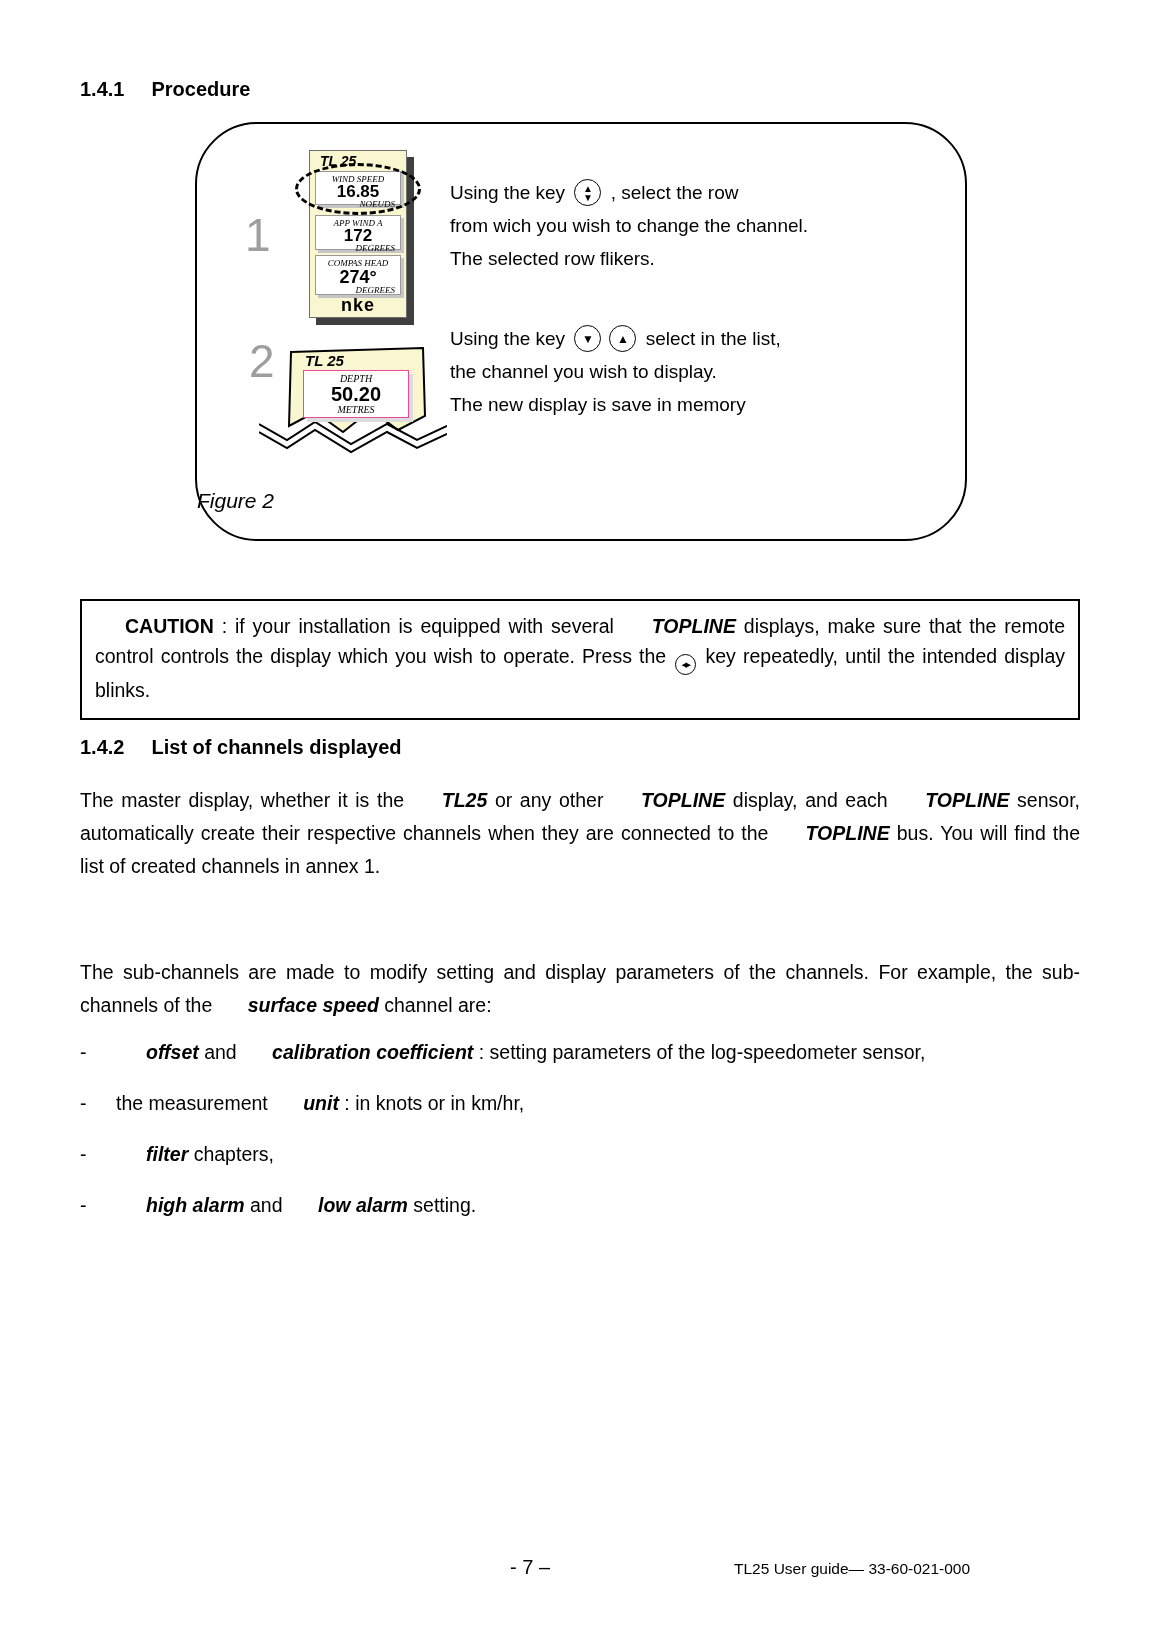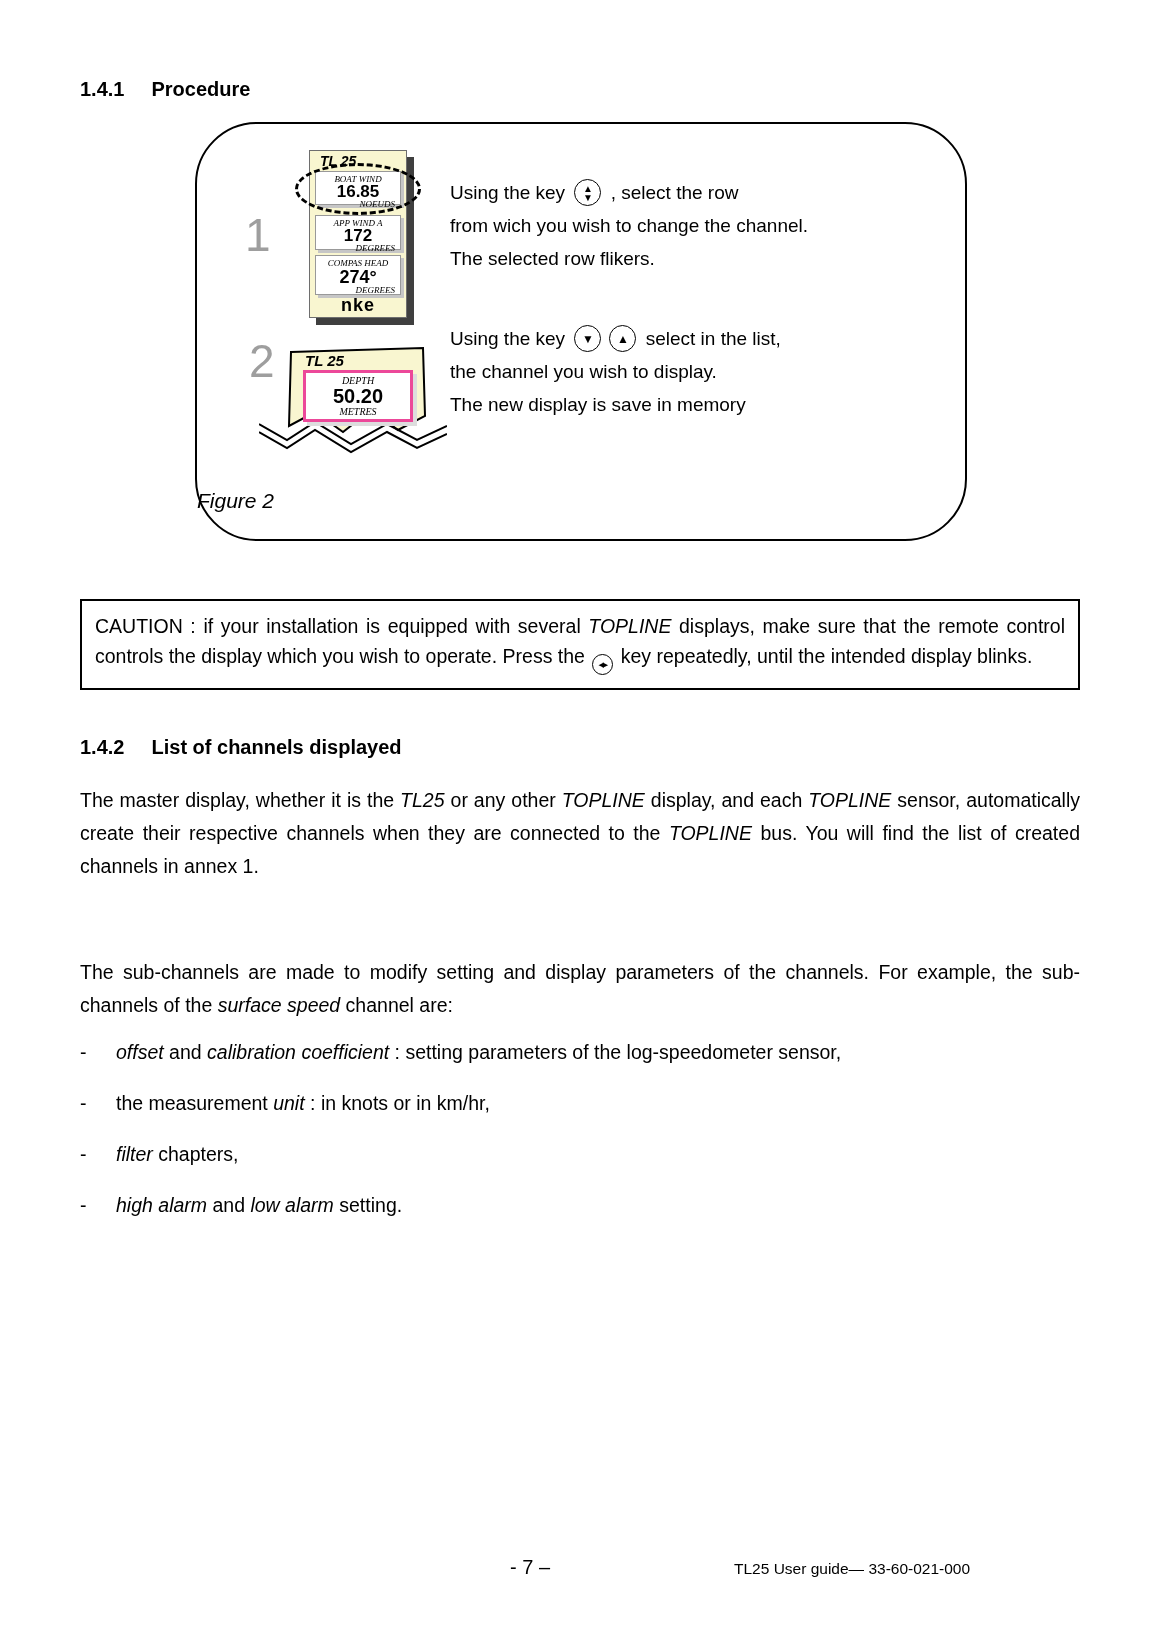--- a/index.html
+++ b/index.html
@@ -37,21 +37,21 @@
   .dr3 .dr-value{font-size:18px;line-height:18px;}
   .dr-unit{font-family:"Liberation Serif",serif;font-style:italic;font-size:9px;line-height:9px;text-align:right;padding-right:5px;}
   .d-brand{position:absolute;bottom:1px;left:0;width:100%;text-align:center;font-weight:bold;font-size:18px;letter-spacing:1px;}
   .sel-ellipse{position:absolute;left:-15px;top:12px;width:120px;height:46px;
       border:3px dashed #000;border-radius:50%;}
   
   .display2{position:absolute;left:62px;top:220px;width:188px;height:114px;}
   .display2 svg{position:absolute;left:0;top:0;}
   .d2-title{position:absolute;left:46px;top:8px;font-size:15px;font-weight:bold;font-style:italic;}
   .d2-row{position:absolute;left:44px;top:26px;width:104px;height:46px;background:#fff;
-      border:3px solid #ec4899;box-shadow:4px 4px 0 #ddd;text-align:center;}
+      border:1px solid #ec4899;box-shadow:4px 4px 0 #ddd;text-align:center;}
   .d2-label{font-family:"Liberation Serif",serif;font-style:italic;font-size:10px;line-height:12px;margin-top:2px;}
   .d2-value{font-weight:bold;font-size:20px;line-height:19px;}
   .d2-unit{font-family:"Liberation Serif",serif;font-style:italic;font-size:10px;line-height:11px;}
   
   .step-text{position:absolute;left:253px;}
   .step-line{height:33px;display:flex;align-items:center;font-size:19px;}
   .step-line span{white-space:pre;}
   .fig-caption{position:absolute;bottom:26px;left:0;width:100%;text-align:left;
       font-style:italic;font-size:21px;}
 
@@ -71,21 +71,21 @@
   .caution-box{position:absolute;left:80px;top:599px;width:1000px;box-sizing:border-box;
       border:2px solid #000;padding:10px 13px 13px 13px;}
   .caution-box p{margin:0;font-size:19.5px;line-height:30px;text-align:justify;}
 
   
   .para{position:absolute;left:80px;width:1000px;margin:0;font-size:19.5px;line-height:33px;}
   .just{text-align:justify;}
   .bullets{position:absolute;left:80px;width:1000px;}
   .b-item{display:flex;font-size:19.5px;line-height:33px;margin-bottom:18px;}
   .b-marker{width:36px;flex:none;}
-  .seg.b{font-weight:normal;} .seg.i{font-style:italic;}
+  .seg.b{font-weight:bold;margin-left:30px;} .seg.i{font-style:italic;}
 
   
   .footer-page-num{position:absolute;left:510px;top:1556px;font-size:20px;}
   .footer-doc-ref{position:absolute;left:734px;top:1560px;font-size:15.5px;}
 </style>
 </head>
 <body>
 
 <div class="page">
 
@@ -93,21 +93,21 @@
     <span class="h-num">1.4.1</span><span class="h-title">Procedure</span>
   </h2>
 
   <div class="figure-box">
 
     <div class="step-num" style="left:48px;top:88px;">1</div>
 
     <div class="display1">
       <div class="d-title">TL 25</div>
       <div class="dr dr1">
-        <div class="dr-label">BOAT WIND</div>
+        <div class="dr-label">WIND SPEED</div>
         <div class="dr-value">16.85</div>
         <div class="dr-unit">NOEUDS</div>
       </div>
       <div class="dr dr2">
         <div class="dr-label">APP WIND A</div>
         <div class="dr-value">172</div>
         <div class="dr-unit">DEGREES</div>
       </div>
       <div class="dr dr3">
         <div class="dr-label">COMPAS HEAD</div>

